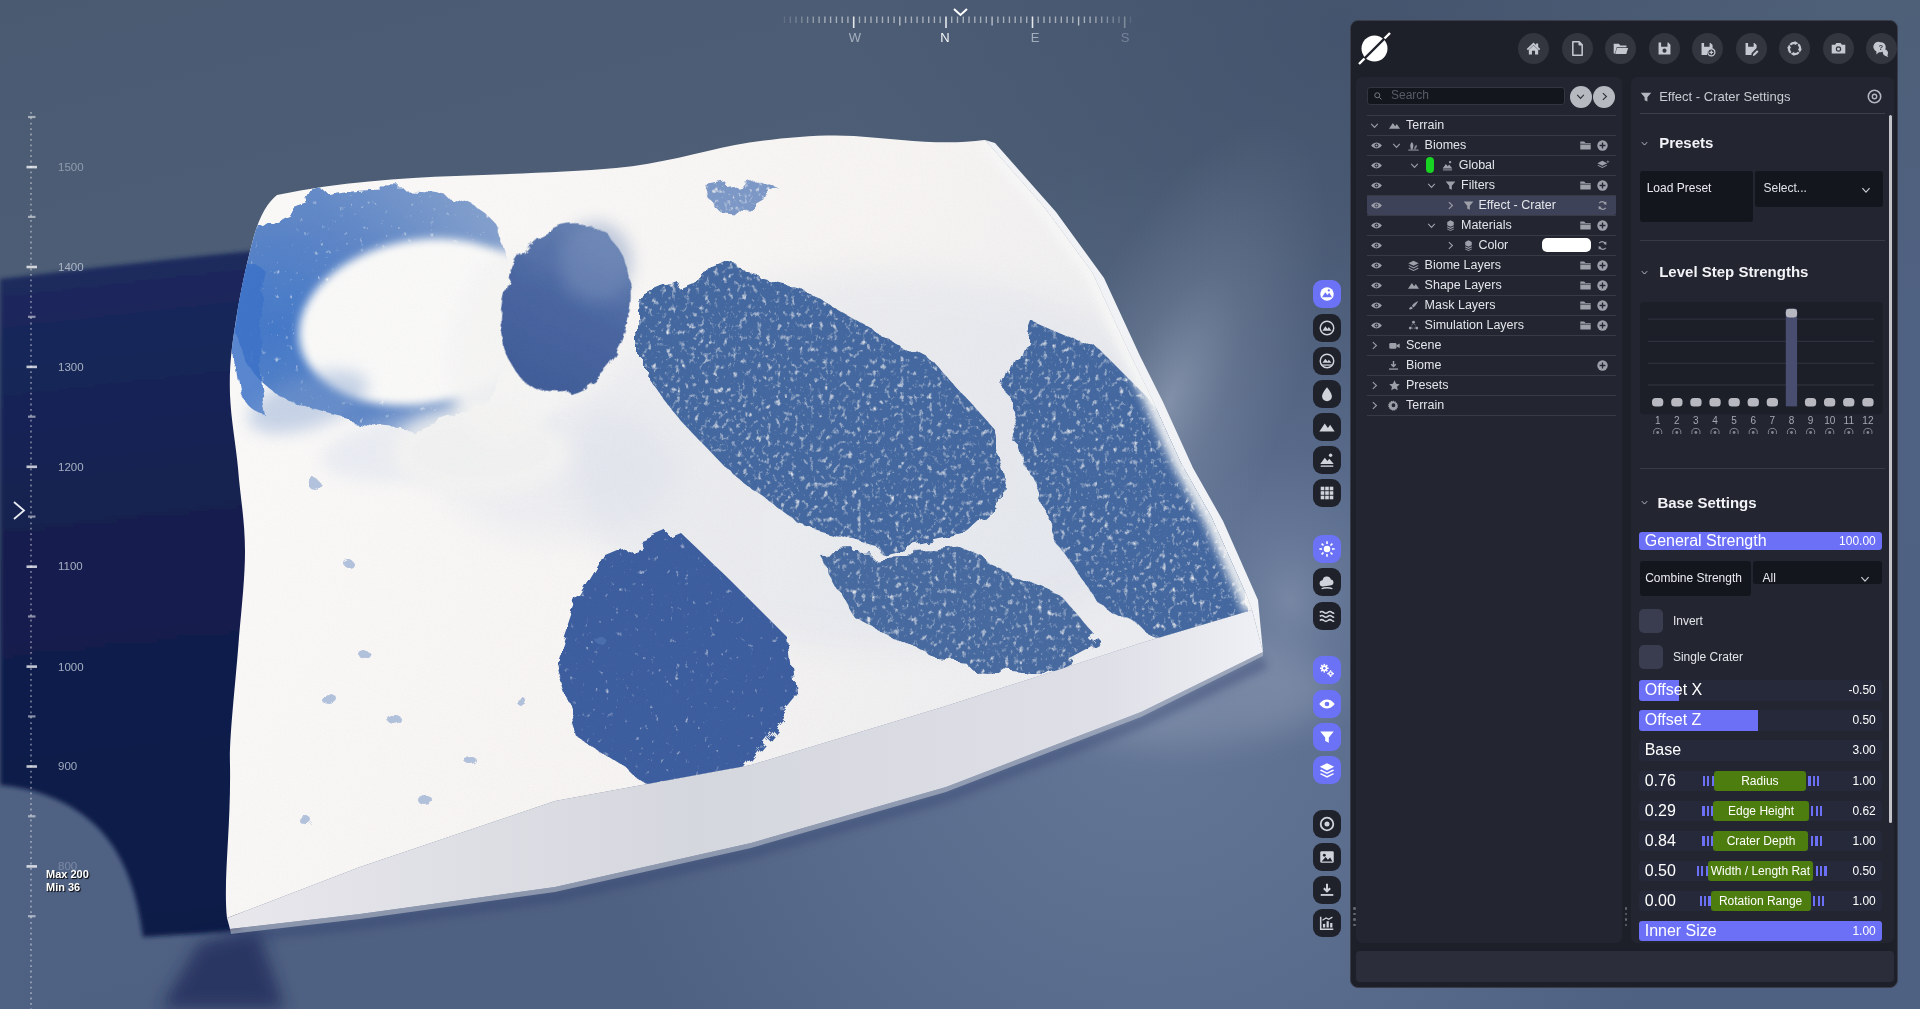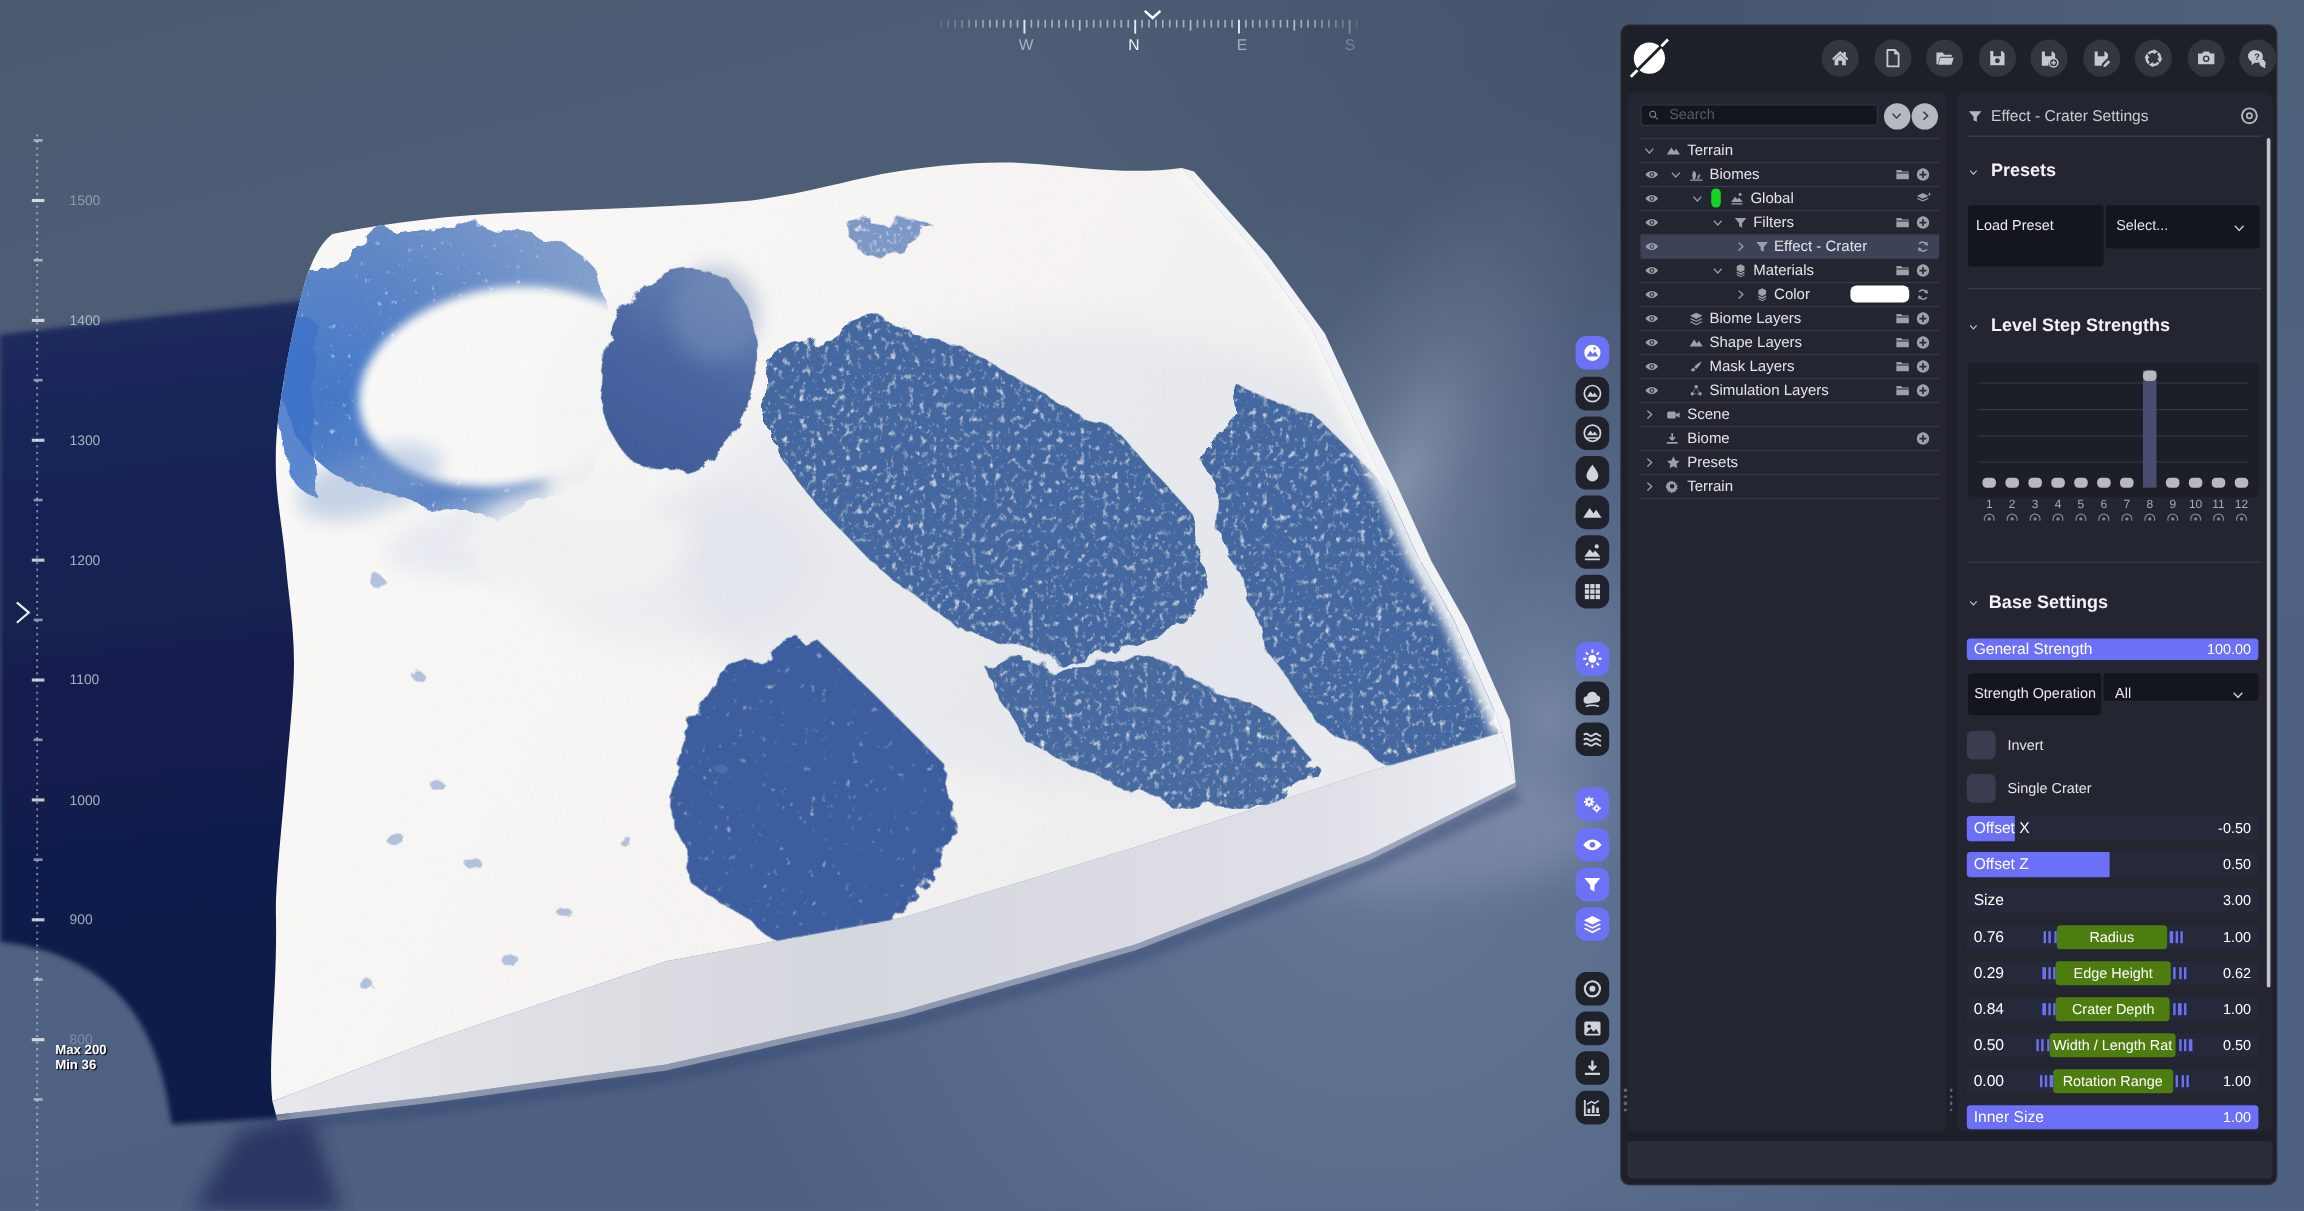--- a/index.html
+++ b/index.html
@@ -4,21 +4,21 @@
 .abs{position:absolute;}
 #panel{position:absolute;left:1350px;top:20px;width:548px;height:968px;background:#1d1f29;border:1px solid #3a3d49;border-radius:8px;box-sizing:border-box;}
 .sub{position:absolute;background:#232530;border-radius:6px;}
 .t{position:absolute;color:#e3e5ea;font-size:12.5px;line-height:20px;white-space:nowrap;}
 .ic{position:absolute;}
 .div{position:absolute;height:1px;background:#383a45;}
 .bold{font-weight:bold;color:#f2f3f6;font-size:15px;}
 .box{position:absolute;background:#14161e;border-radius:3px;color:#e9ebf0;font-size:12px;white-space:nowrap;overflow:hidden;}
 .sl{position:absolute;left:288.1px;width:242.7px;height:20.5px;background:#262939;border-radius:3px;}
 .fill{position:absolute;left:0;top:0;height:100%;background:#6b70f7;border-radius:3px 0 0 3px;}
-.lab{position:absolute;left:5.6px;top:0;color:#fff;font-size:13px;line-height:20.5px;white-space:nowrap;}
+.lab{position:absolute;left:5.6px;top:0;color:#fff;font-size:16px;line-height:20.5px;white-space:nowrap;}
 .val{position:absolute;width:60px;right:6px;text-align:right;color:#fff;font-size:12px;line-height:20.5px;}
 .pill{position:absolute;top:0;height:100%;background:#4d7c0f;border-radius:3px;color:#fff;font-size:12px;line-height:20.5px;text-align:center;}
 .mk{position:absolute;top:5px;width:2.2px;height:10px;background:#6b70f7;}
 .cb{position:absolute;left:288.1px;width:23.8px;height:23.8px;background:#3a3d50;border-radius:5px;}
 .vic{position:absolute;left:1312.5px;width:28px;height:28px;border-radius:9px;background:#20222b;}
 .vib{background:#6c72f6;}
 </style></head>
 <body>
 <svg width="1920" height="1009" style="position:absolute;left:0;top:0">
 <defs>
@@ -857,41 +857,41 @@
     </svg>
 <div class="div" style="left:288.6px;top:447px;width:245.6px"></div>
 <svg class="ic" style="left:289.1px;top:477px;color:#c6c8d0" width="9" height="9">
       <use href="#s-chd"></use>
     </svg>
 <div class="t bold" style="left:306.4px;top:471.5px">Base Settings</div>
 <div class="sl" style="top:510.9px;height:18.3px;background:#6b70f7">
       <span class="lab" style="line-height:18.3px">General Strength</span>
       <span class="val" style="line-height:18.3px">100.00</span>
     </div>
-<div class="box" style="left:288.6px;top:540.2px;width:111.9px;height:34.9px;line-height:34.9px"><span style="margin-left:5.6px">Strength Operation</span></div>
+<div class="box" style="left:288.6px;top:540.2px;width:111.9px;height:34.9px;line-height:34.9px"><span style="margin-left:5.6px">Combine Strength</span></div>
 <div class="box" style="left:402.1px;top:540.2px;width:129.2px;height:23px;line-height:34.9px"><span style="margin-left:9.5px">All</span></div>
 <svg class="ic" style="left:507.6px;top:551.9px;color:#c7cad1" width="12" height="12">
       <use href="#s-chd"></use>
     </svg>
 <div class="cb" style="top:587.9px"></div>
     <div class="t" style="left:321.9px;top:590px;font-size:12px">Invert</div>
 <div class="cb" style="top:623.9px"></div>
     <div class="t" style="left:321.9px;top:625.7px;font-size:12px">Single Crater</div>
 <div class="sl" style="top:659.3px">
       <div class="fill" style="width:40px"></div>
       <span class="lab">Offset X</span>
       <span class="val">-0.50</span>
     </div>
 <div class="sl" style="top:689.4px">
       <div class="fill" style="width:119.1px"></div>
       <span class="lab">Offset Z</span>
       <span class="val">0.50</span>
     </div>
 <div class="sl" style="top:719.4px">
-      <span class="lab">Size</span>
+      <span class="lab">Base</span>
       <span class="val">3.00</span>
     </div>
 <div class="sl" style="top:749.5px">
       <div class="mk" style="left:63.8px"></div>
       <div class="mk" style="left:68.2px"></div>
       <div class="mk" style="left:72.6px"></div>
       <div class="mk" style="left:169.4px"></div>
       <div class="mk" style="left:173.8px"></div>
       <div class="mk" style="left:178.2px"></div>
       <div class="pill" style="left:74.8px;width:92px">Radius</div>

